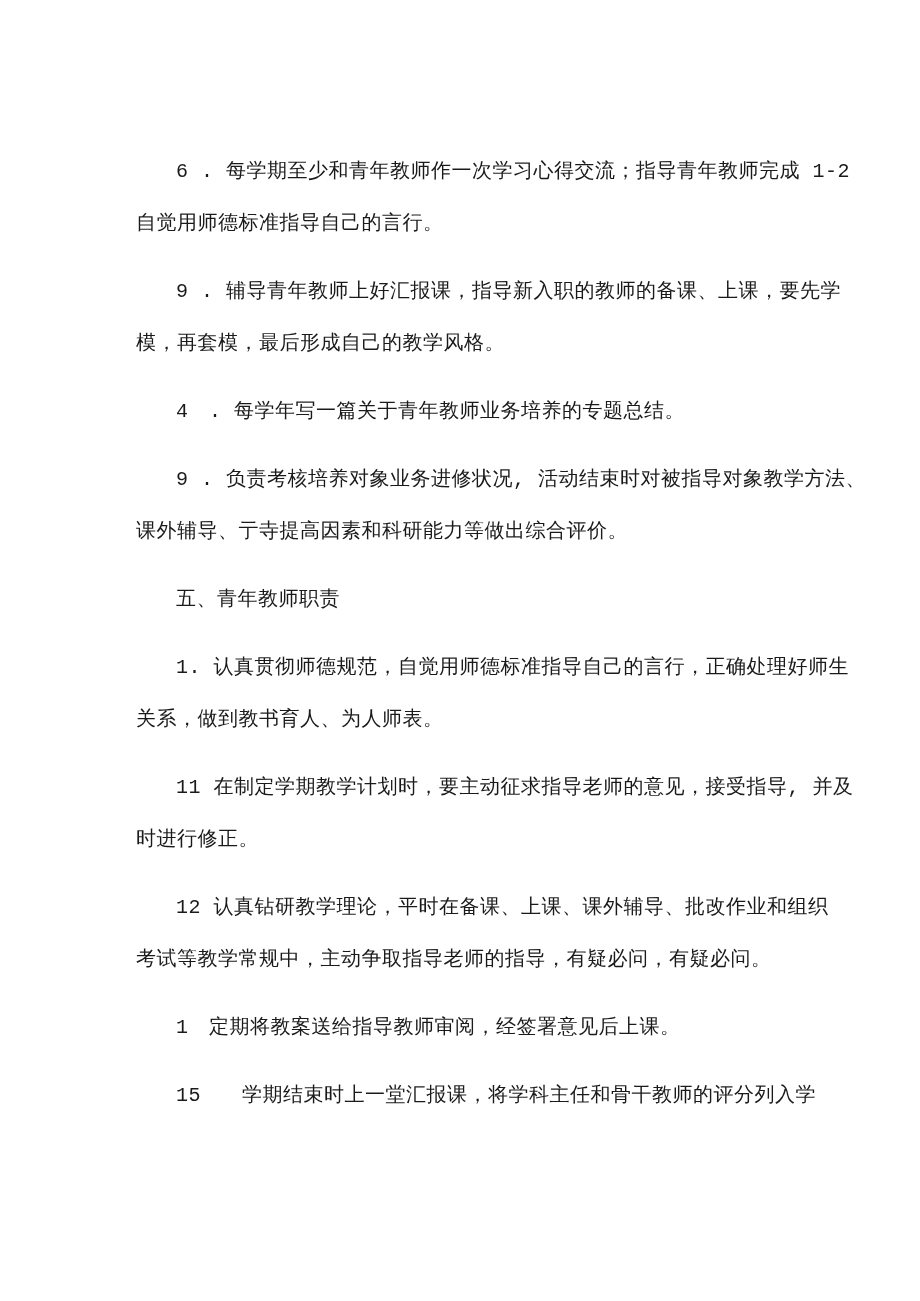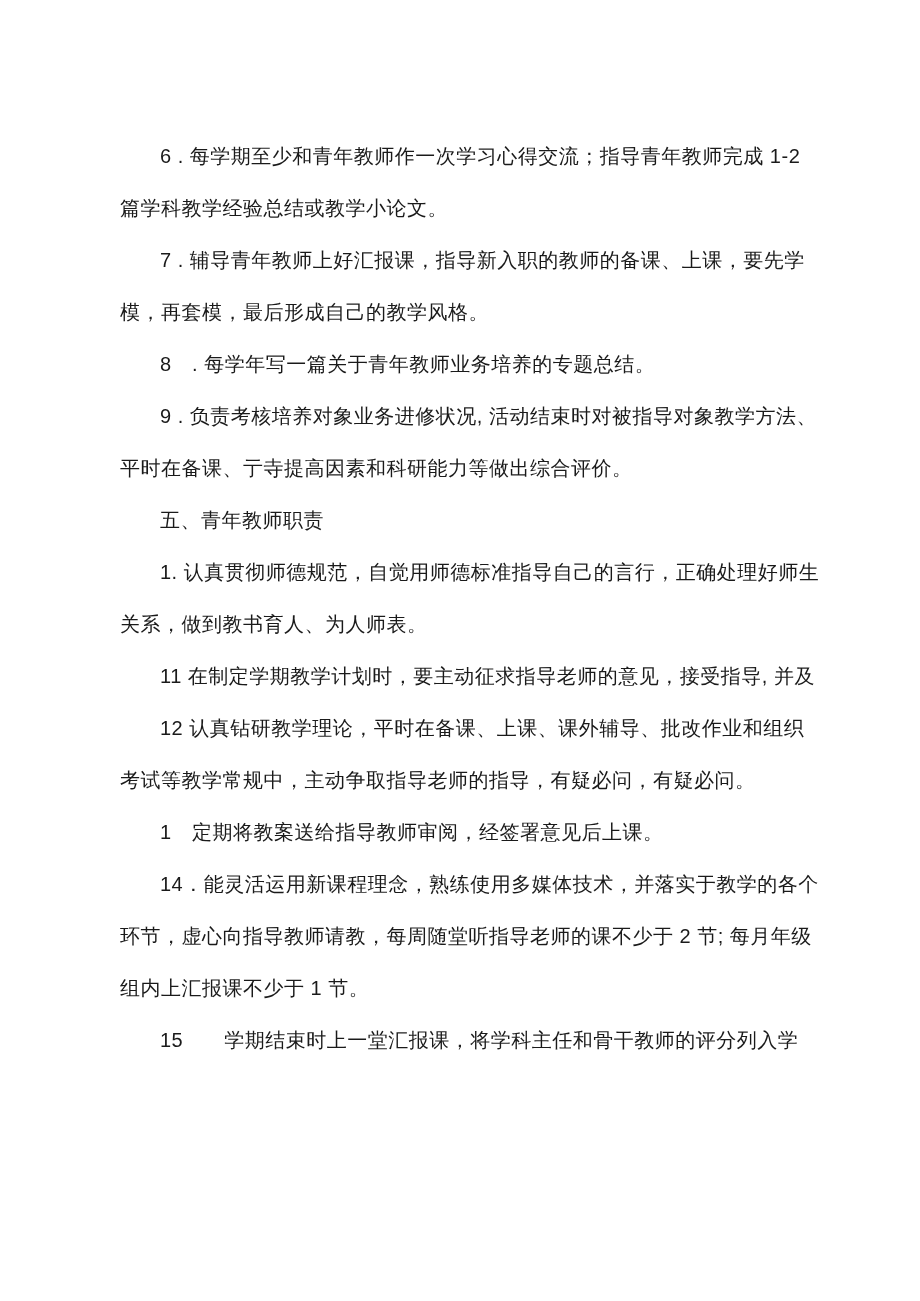--- a/index.html
+++ b/index.html
@@ -17,86 +17,83 @@
   .page {
     width: 920px;
     height: 1301px;
     background: #ffffff;
     box-sizing: border-box;
   }
   .doc {
     padding: 130px 100px 0 120px;
   }
   p.para {
-    margin: 0;
+    margin: 16px;
     padding: 0;
+    font-family: Liberation Mono, monospace;
   }
   .line {
     display: block;
     white-space: pre;
     font-size: 20px;
     line-height: 52px;
     letter-spacing: 0.5px;
   }
   .line.first {
     text-indent: 2em;
   }
 </style>
 </head>
 <body>
 
 <div class="page">
   <div class="doc">
 
     <p class="para">
       <span class="line first">6 . 每学期至少和青年教师作一次学习心得交流；指导青年教师完成 1-2</span>
-      <span class="line">篇学科教学经验总结或教学小论文。</span>
+      <span class="line">自觉用师德标准指导自己的言行。</span>
     </p>
 
     <p class="para">
-      <span class="line first">7 . 辅导青年教师上好汇报课，指导新入职的教师的备课、上课，要先学</span>
+      <span class="line first">9 . 辅导青年教师上好汇报课，指导新入职的教师的备课、上课，要先学</span>
       <span class="line">模，再套模，最后形成自己的教学风格。</span>
     </p>
 
     <p class="para">
-      <span class="line first">8　. 每学年写一篇关于青年教师业务培养的专题总结。</span>
+      <span class="line first">4　. 每学年写一篇关于青年教师业务培养的专题总结。</span>
     </p>
 
     <p class="para">
       <span class="line first">9 . 负责考核培养对象业务进修状况, 活动结束时对被指导对象教学方法、</span>
-      <span class="line">平时在备课、亍寺提高因素和科研能力等做出综合评价。</span>
+      <span class="line">课外辅导、亍寺提高因素和科研能力等做出综合评价。</span>
     </p>
 
     <p class="para">
       <span class="line first">五、青年教师职责</span>
     </p>
 
     <p class="para">
       <span class="line first">1. 认真贯彻师德规范，自觉用师德标准指导自己的言行，正确处理好师生</span>
       <span class="line">关系，做到教书育人、为人师表。</span>
     </p>
 
 
     <p class="para">
       <span class="line first">11 在制定学期教学计划时，要主动征求指导老师的意见，接受指导, 并及</span>
+      <span class="line">时进行修正。</span>
     </p>
 
     <p class="para">
       <span class="line first">12 认真钻研教学理论，平时在备课、上课、课外辅导、批改作业和组织</span>
       <span class="line">考试等教学常规中，主动争取指导老师的指导，有疑必问，有疑必问。</span>
     </p>
 
     <p class="para">
       <span class="line first">1　定期将教案送给指导教师审阅，经签署意见后上课。</span>
     </p>
 
-    <p class="para">
-      <span class="line first">14．能灵活运用新课程理念，熟练使用多媒体技术，并落实于教学的各个</span>
-      <span class="line">环节，虚心向指导教师请教，每周随堂听指导老师的课不少于 2 节; 每月年级</span>
-      <span class="line">组内上汇报课不少于 1 节。</span>
-    </p>
 
     <p class="para">
       <span class="line first">15　　学期结束时上一堂汇报课，将学科主任和骨干教师的评分列入学</span>
     </p>
 
   </div>
 </div>
 
 </body></html>

